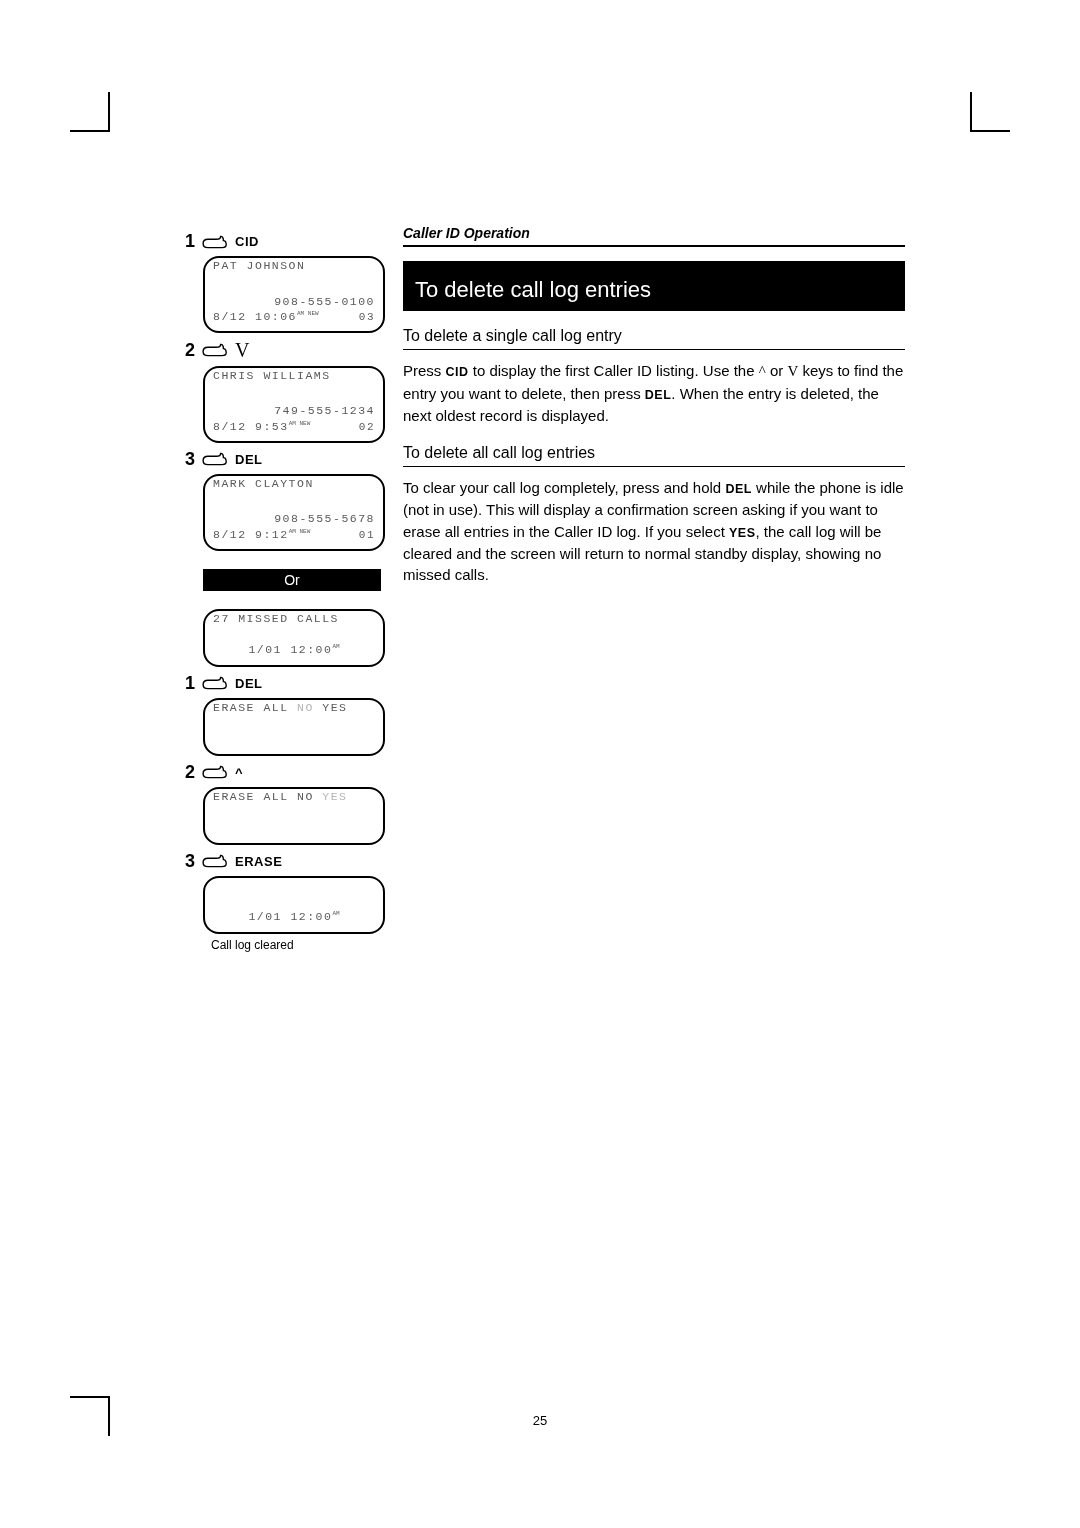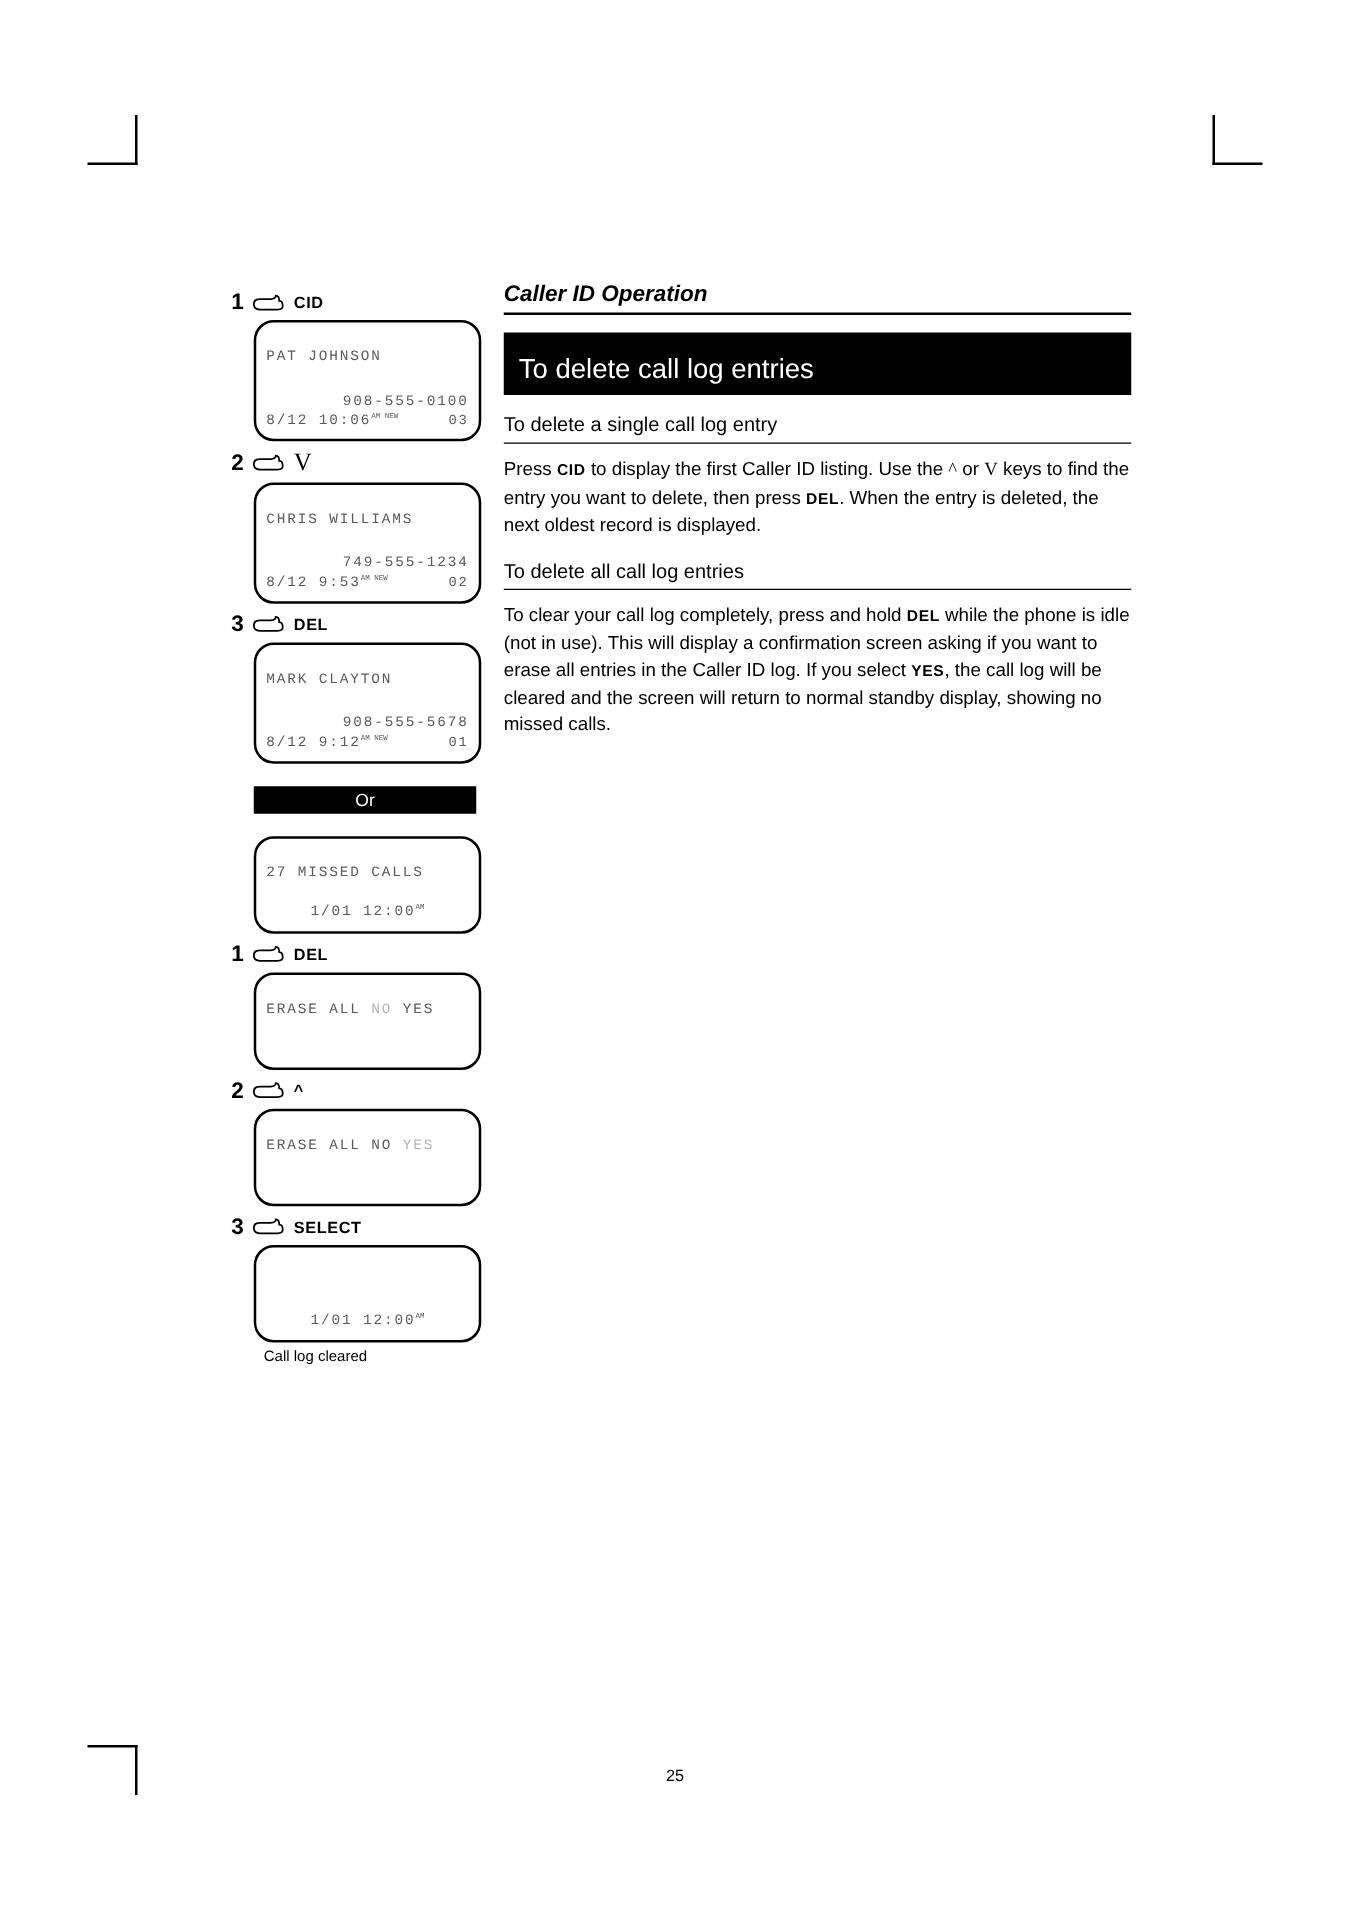--- a/index.html
+++ b/index.html
@@ -29,21 +29,21 @@
   .left-col {
     width: 190px;
     flex-shrink: 0;
   }
   .right-col {
     flex: 1;
   }
   .section-header {
     font-style: italic;
     font-weight: bold;
-    font-size: 18px;
+    font-size: 14px;
     padding-bottom: 4px;
     border-bottom: 2px solid #000;
     margin-bottom: 14px;
   }
   .black-title {
     background: #000;
     color: #fff;
     font-size: 22px;
     padding: 16px 12px 8px 12px;
     margin-bottom: 16px;
@@ -78,21 +78,21 @@
     display: inline-block;
   }
   .step-label { font-size: 13px; letter-spacing: 0.5px; }
   .step-label.big { font-family: "Times New Roman", serif; font-size: 20px; font-weight: normal; }
 
   .lcd {
     border: 2px solid #000;
     border-radius: 16px;
     width: 162px;
     margin-left: 18px;
-    padding: 20px 8px 6px 8px;
+    padding: 0 8px 6px 8px;
     font-family: "Courier New", monospace;
     letter-spacing: 1.5px;
     color: #5a5a5a;
     font-size: 11.5px;
     line-height: 1.35;
     position: relative;
     min-height: 48px;
   }
   .lcd .l1 { white-space: nowrap; }
   .lcd .right { text-align: right; margin-top: 20px; }
@@ -217,21 +217,21 @@
           <div class="lcd">
     <div class="l1">ERASE ALL <span class="">NO</span> <span class="dim">YES</span></div>
     <div>&nbsp;</div>
             <div>&nbsp;</div>
   </div>
           <div class="step-row">
     <span class="step-num">3</span>
             <svg viewBox="0 0 40 24" class="finger-icon">
     <path d="M3 14 Q3 8 10 8 L22 8 Q28 8 28 4 Q32 4 32 10 Q36 10 36 16 Q36 20 30 20 L10 20 Q3 20 3 14 Z" fill="none" stroke="#000" stroke-width="2"></path>
   </svg>
-            <span class="step-label">SELECT</span>
+            <span class="step-label">ERASE</span>
   </div>
           <div class="lcd">
     <div>&nbsp;</div>
     <div>&nbsp;</div>
     <div class="center">1/01  12:00<span class="sup">AM</span></div>
   </div>
           <div class="caption">Call log cleared</div>
         </div>
     </div>
 

